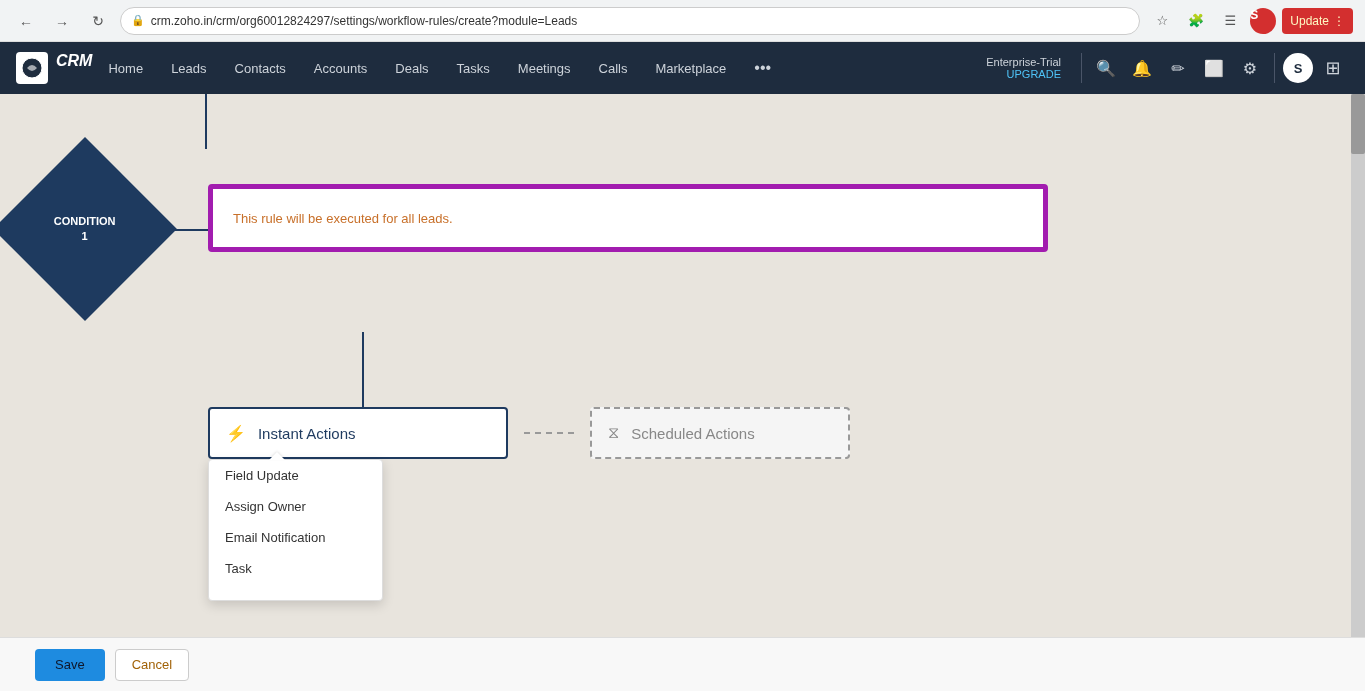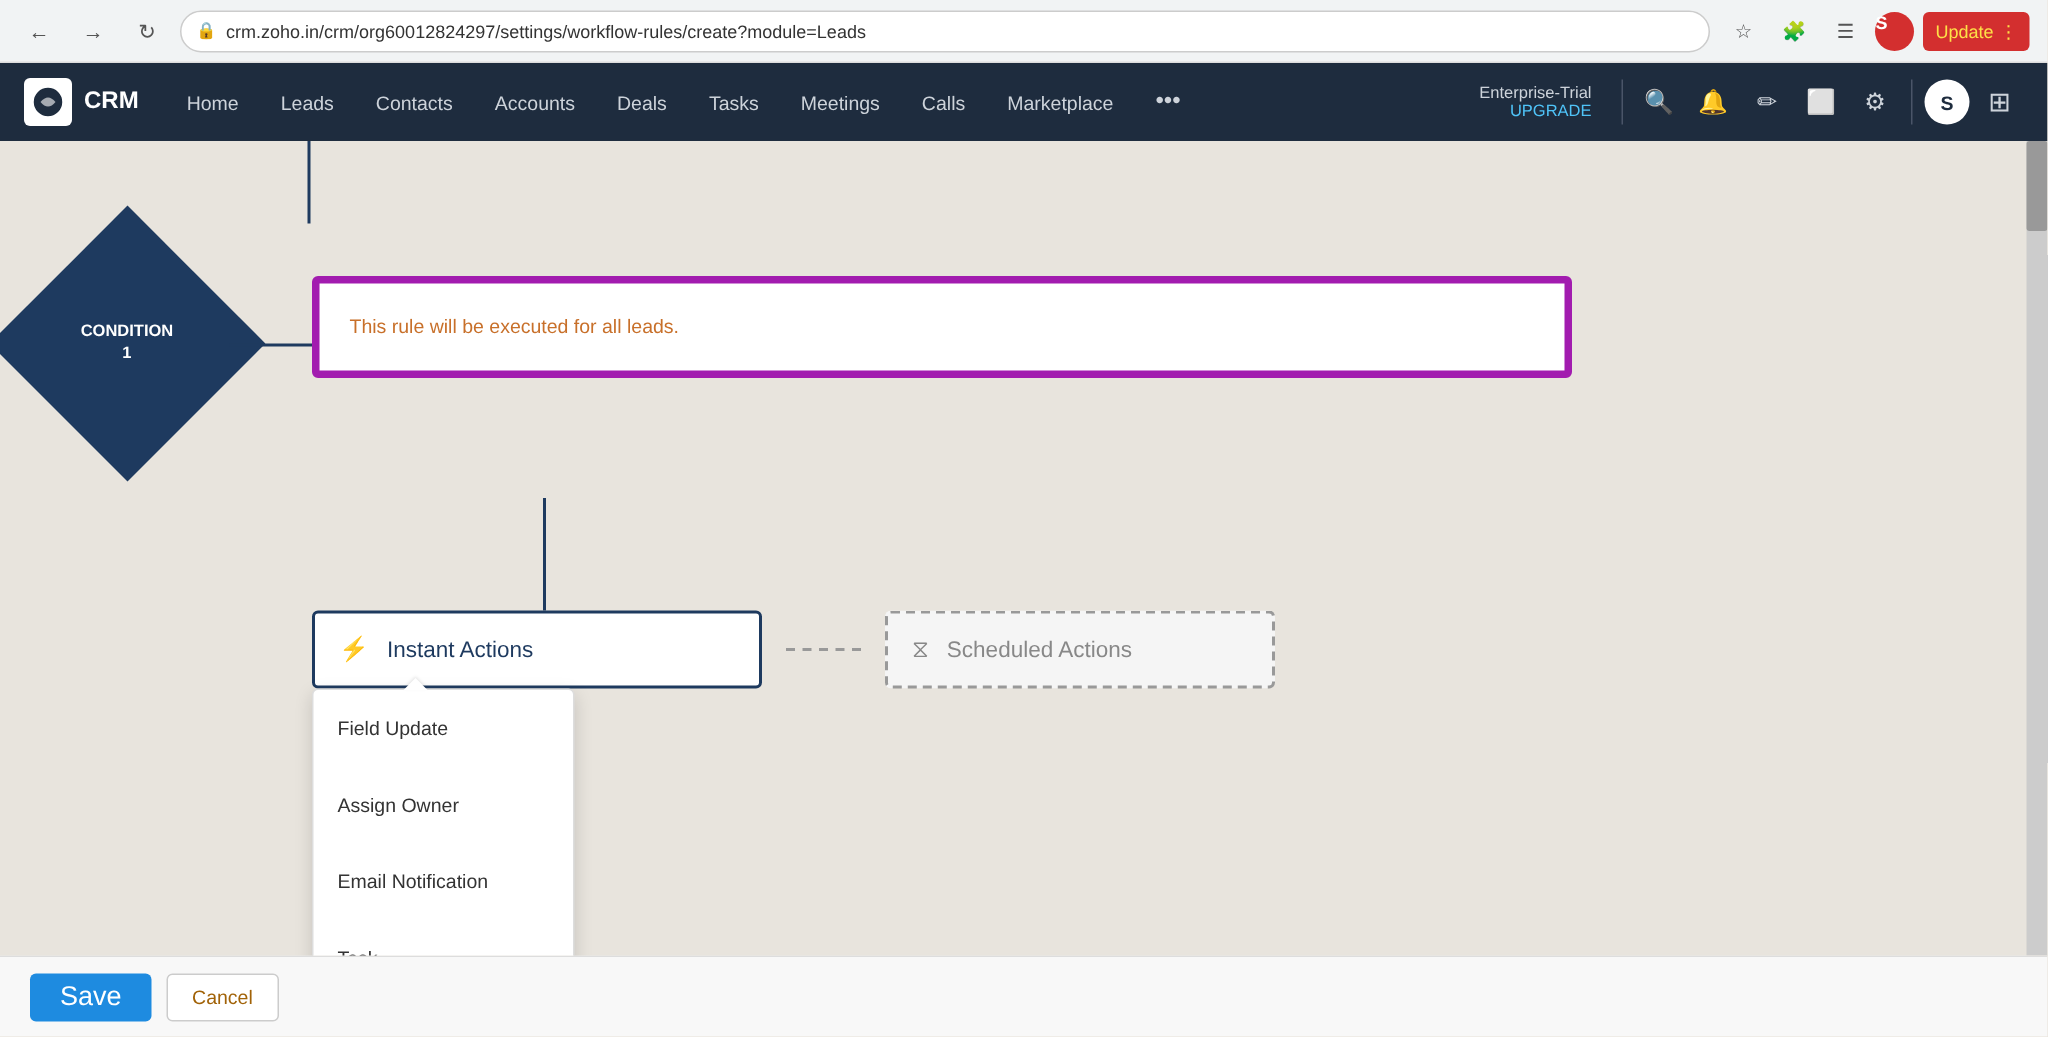--- a/index.html
+++ b/index.html
@@ -46,21 +46,21 @@
       border-radius: 50%;
       border: none;
       background: transparent;
       cursor: pointer;
       display: flex; align-items: center; justify-content: center;
       font-size: 13px; color: #555;
     }
     .update-btn {
       height: 26px;
       background: #d32f2f;
-      color: #fde047;
+      color: #fef9c3;
       border: none;
       border-radius: 4px;
       padding: 0 8px;
       font-size: 12px;
       cursor: pointer;
       display: flex; align-items: center; gap: 4px;
     }
     .avatar-btn {
       width: 26px; height: 26px;
       border-radius: 50%;
@@ -75,22 +75,23 @@
     
     .top-nav {
       height: 52px;
       background: #1e2c3e;
       display: flex;
       align-items: center;
       padding: 0 16px;
       gap: 0;
     }
     .crm-logo {
-      display: flex; align-items: center; gap: 8px;
-      margin-right: 20px;
+      display: flex; gap: 8px;
+      margin-right: 4px;
+      font-style: italic;
     }
     .crm-logo-icon {
       width: 32px; height: 32px;
       background: #fff;
       border-radius: 4px;
       display: flex; align-items: center; justify-content: center;
       font-size: 10px; font-weight: bold; color: #1e2c3e;
     }
     .crm-logo-text {
       color: white; font-size: 16px; font-weight: bold;
@@ -294,21 +295,21 @@
       left: 208px;
       top: 365px;
       width: 175px;
       background: white;
       border: 1px solid #ddd;
       border-radius: 4px;
       box-shadow: 0 4px 12px rgba(0,0,0,0.15);
       z-index: 100;
     }
     .dropdown-item {
-      padding: 18px 16px;
+      padding: 8px 16px;
       font-size: 13px;
       color: #333;
       cursor: pointer;
       display: flex;
       align-items: center;
       justify-content: space-between;
     }
     .dropdown-arrow { font-size: 11px; color: #888; }
 
     
@@ -316,27 +317,28 @@
       height: 54px;
       background: #f8f8f8;
       border-top: 1px solid #ddd;
       display: flex;
       align-items: center;
       padding: 0 20px;
     }
     .save-btn {
       height: 32px;
       background: #1e8be0;
-      color: #ffffff;
+      color: #0f172a;
       border: none;
       border-radius: 4px;
       padding: 0 20px;
-      font-size: 18px;
+      font-size: 13px;
       cursor: pointer;
       margin-right: 10px;
+      margin-left: 15px;
     }
     .cancel-btn {
       height: 32px;
       background: white;
       color: #a16207;
       border: 1px solid #ccc;
       border-radius: 4px;
       padding: 0 16px;
       font-size: 13px;
       cursor: pointer;

